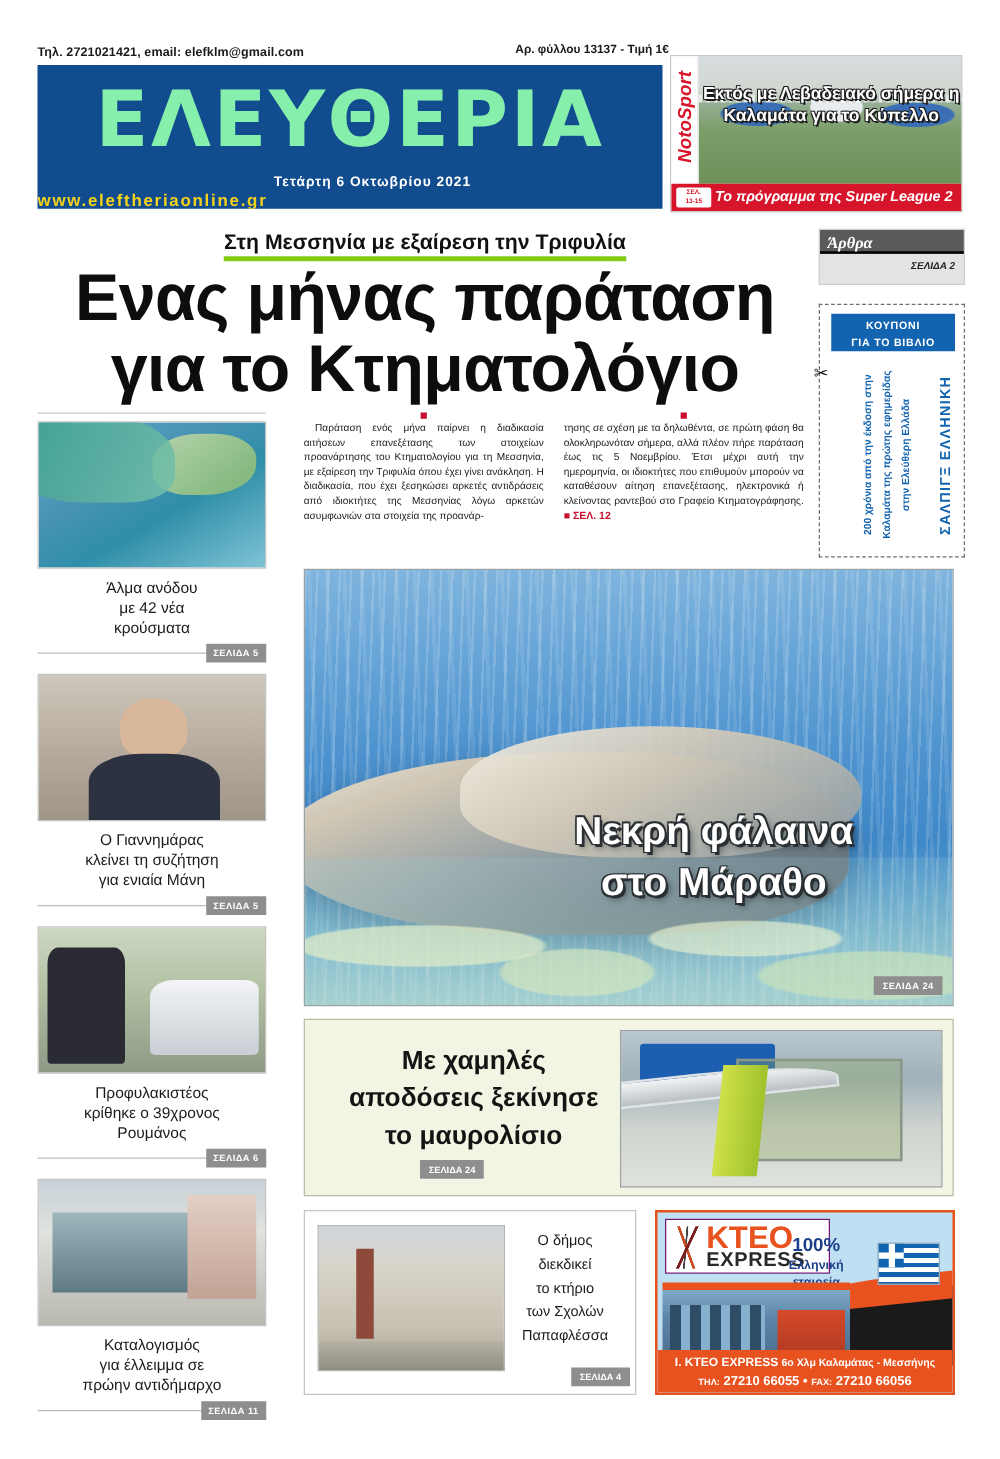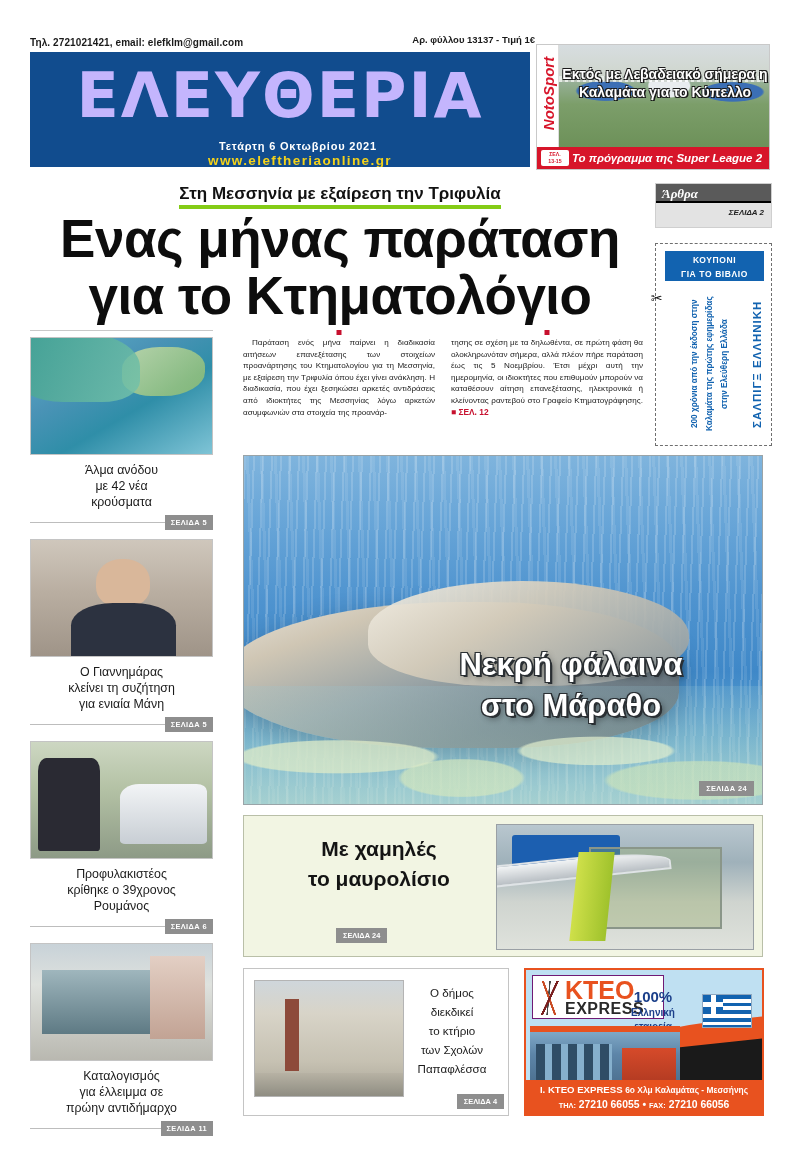--- a/index.html
+++ b/index.html
@@ -22,31 +22,31 @@
     font-size:9.5px; font-weight:bold; color:#1a1a1a; text-align:right;
   }
 
   
   .masthead {
     position:absolute; left:30px; top:52px; width:500px; height:115px;
     background:#114c8e; overflow:hidden;
   }
   .masthead-title {
     position:absolute; left:0; top:8px; width:500px;
-    text-align:center; color:#c4b5fd;
+    text-align:center; color:#86efac;
     font-family:"DejaVu Sans", sans-serif;
     font-weight:bold; font-size:62px; line-height:72px;
     letter-spacing:2px;
   }
   .masthead-date {
     position:absolute; left:0; top:88px; width:500px; text-align:center;
     color:#ffffff; font-size:11px; font-weight:bold; letter-spacing:.8px;padding-left:36px;
   }
   .masthead-url {
-    position:absolute; left:0; top:101px; width:540px; text-align:center;
+    position:absolute; left:0; top:101px; width:540px; text-align:left;
     color:#f4d21a; font-size:13.5px; font-weight:bold; letter-spacing:1.4px;
   }
 
   
   .sports {
     position:absolute; left:536px; top:44px; width:234px; height:126px;
     border:1px solid #c9c9c9; background:#fff; overflow:hidden;
   }
   .sports-photo {
     position:absolute; left:22px; top:0; width:212px; height:102px;
@@ -518,20 +518,21 @@
     <div class="whale-cap">
       <div>Νεκρή φάλαινα</div>
       <div>στο Μάραθο</div>
     </div>
     <span class="whale-badge">ΣΕΛΙΔΑ 24</span>
   </div>
 
   <div class="mavro">
     <div class="mavro-text">
       <div>Με χαμηλές</div>
+      <div>αποδόσεις ξεκίνησε</div>
       <div>το μαυρολίσιο</div>
     </div>
     <span class="mavro-badge">ΣΕΛΙΔΑ 24</span>
     <div class="mavro-photo">
       <div class="mavro-tank"></div>
       <div class="mavro-pipe"></div>
     </div>
   </div>
 
   <div class="schools">

